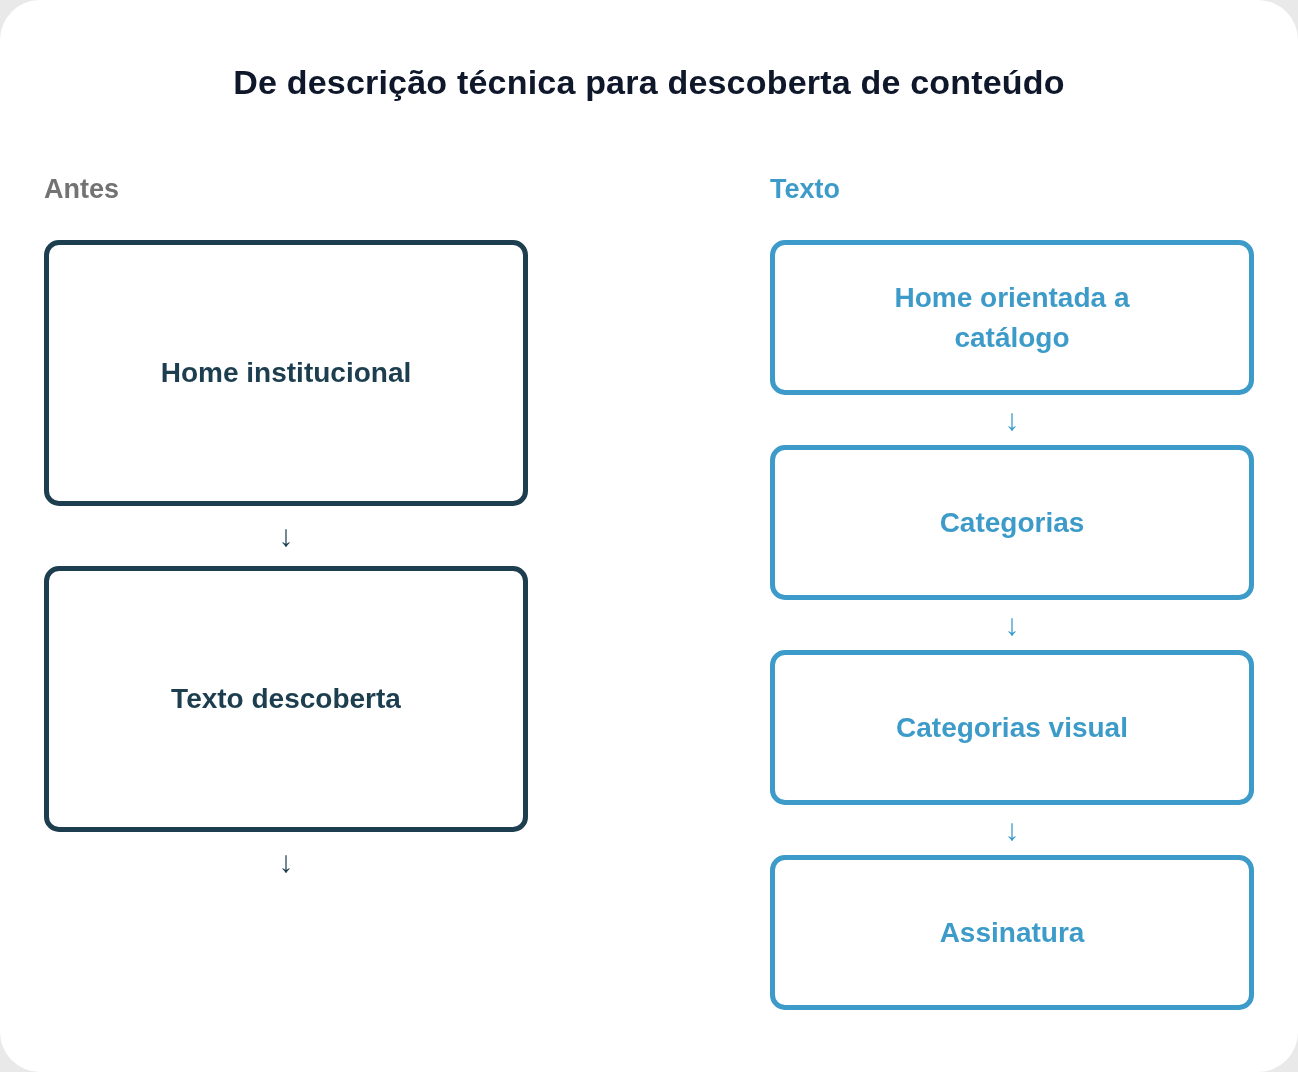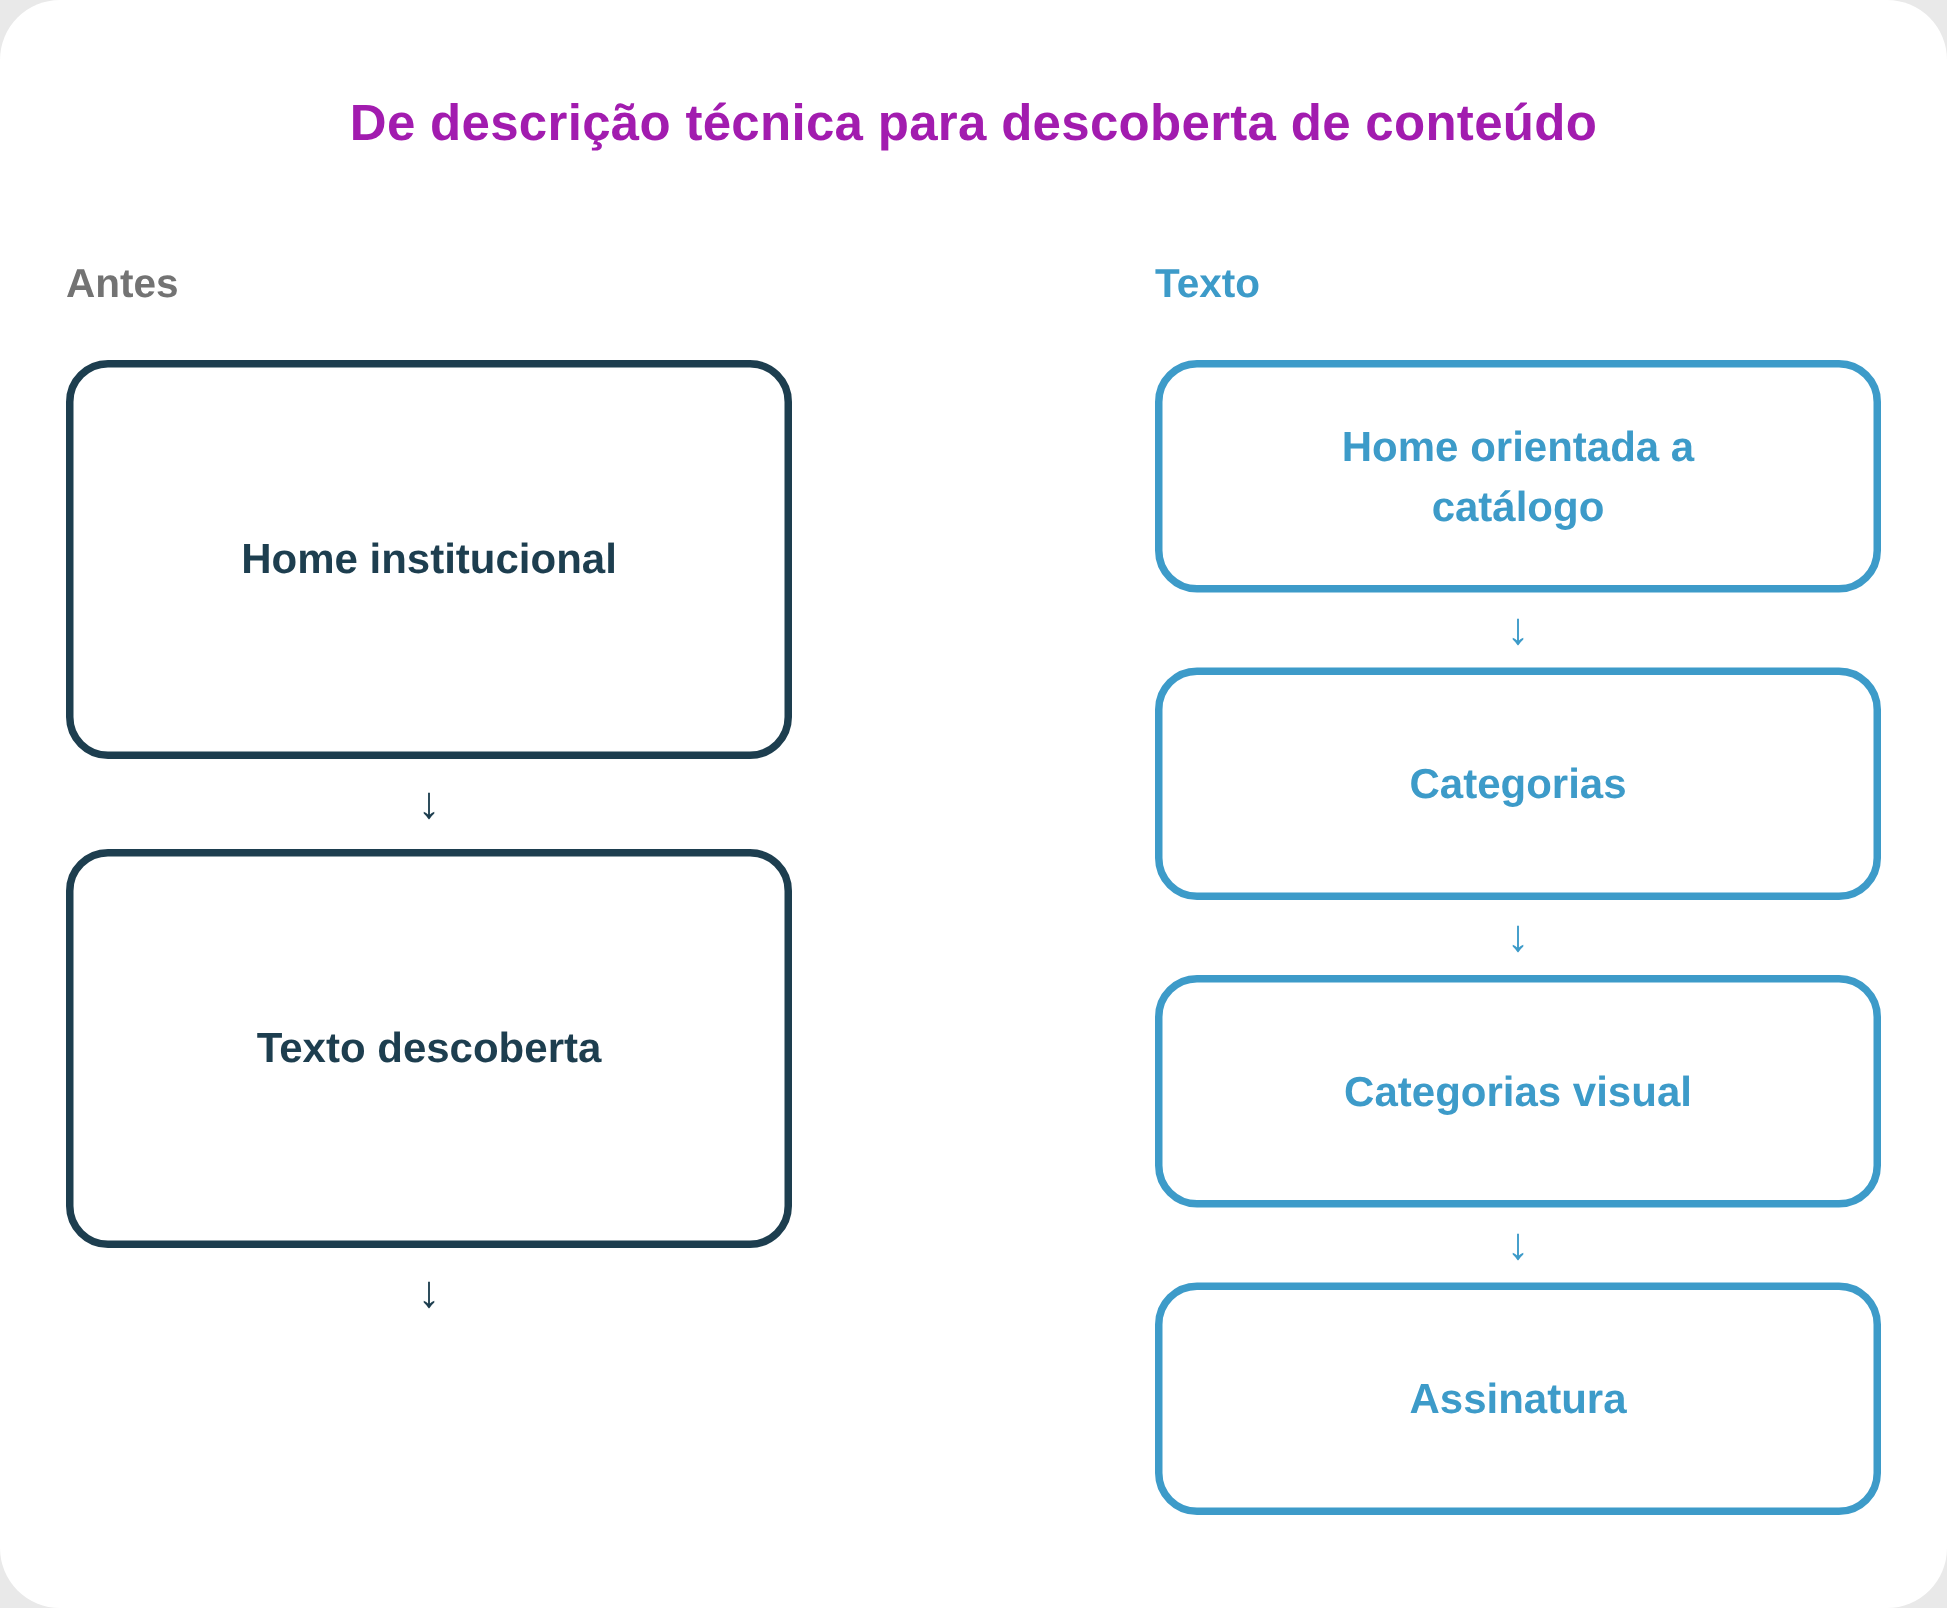--- a/index.html
+++ b/index.html
@@ -12,21 +12,21 @@
     width: 1298px; height: 1072px;
     background: #ffffff;
     border-radius: 40px;
     overflow: hidden;
     padding-top: 60px;
   }
   .diagram-title {
     text-align: center;
     font-size: 34px;
     font-weight: 700;
-    color: #a21caf;
+    color: #0f172a;
     letter-spacing: 0.2px;
     line-height: 44px;
   }
   .content {
     display: flex;
     justify-content: space-between;
     padding: 0 44px;
   }
   .column {
     width: 484px;
@@ -38,21 +38,21 @@
     font-weight: 700;
     line-height: 30px;
     margin-top: 70px;
     margin-bottom: 36px;
   }
   .before .col-label { color: #737373; }
   .after  .col-label { color: #3D9BC9; }
   .box {
     width: 100%;
     background: #ffffff;
-    border-radius: 28px;
+    border-radius: 15px;
     display: flex;
     align-items: center;
     justify-content: center;
     text-align: center;
   }
   .before .box { border: 5px solid #1D3E4F; height: 266px; }
   .after  .box { border: 5px solid #3D9BC9; height: 155px; }
   .box-text {
     font-size: 28px;
     font-weight: 700;

